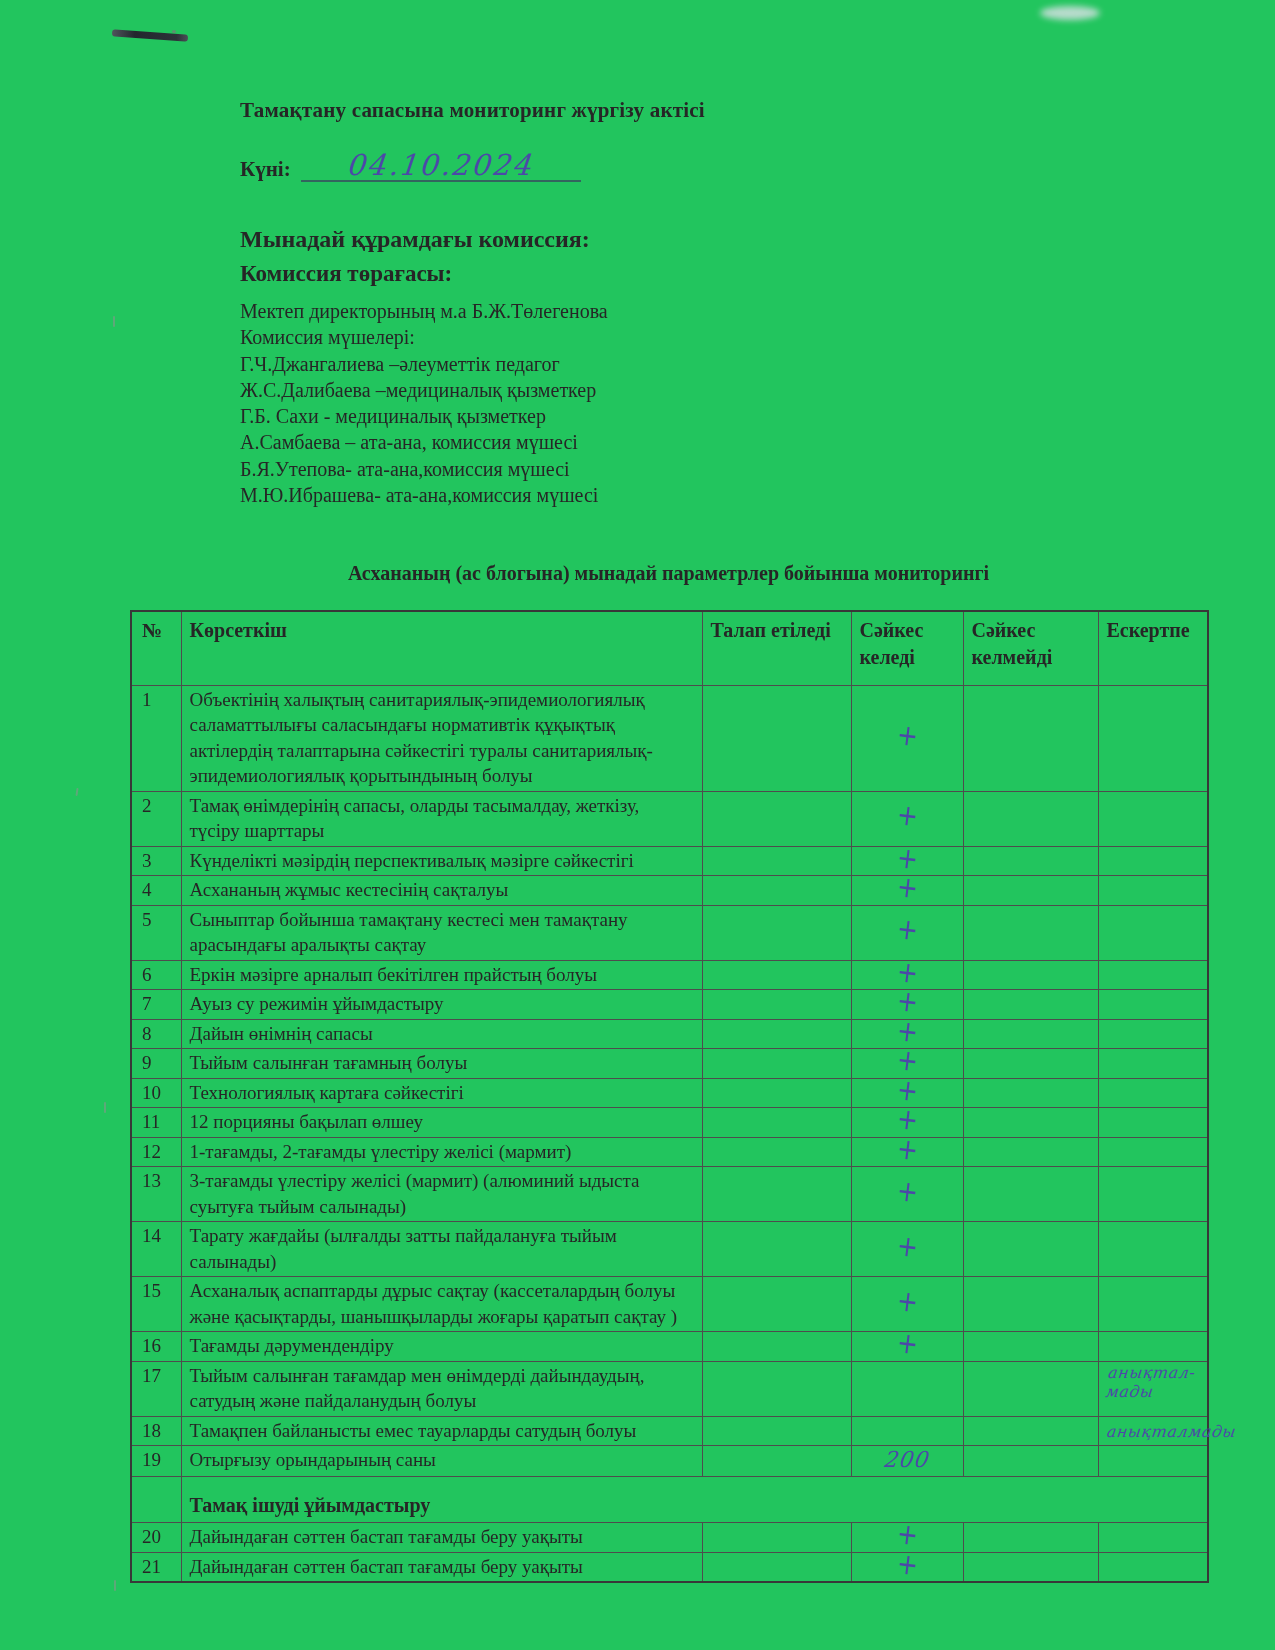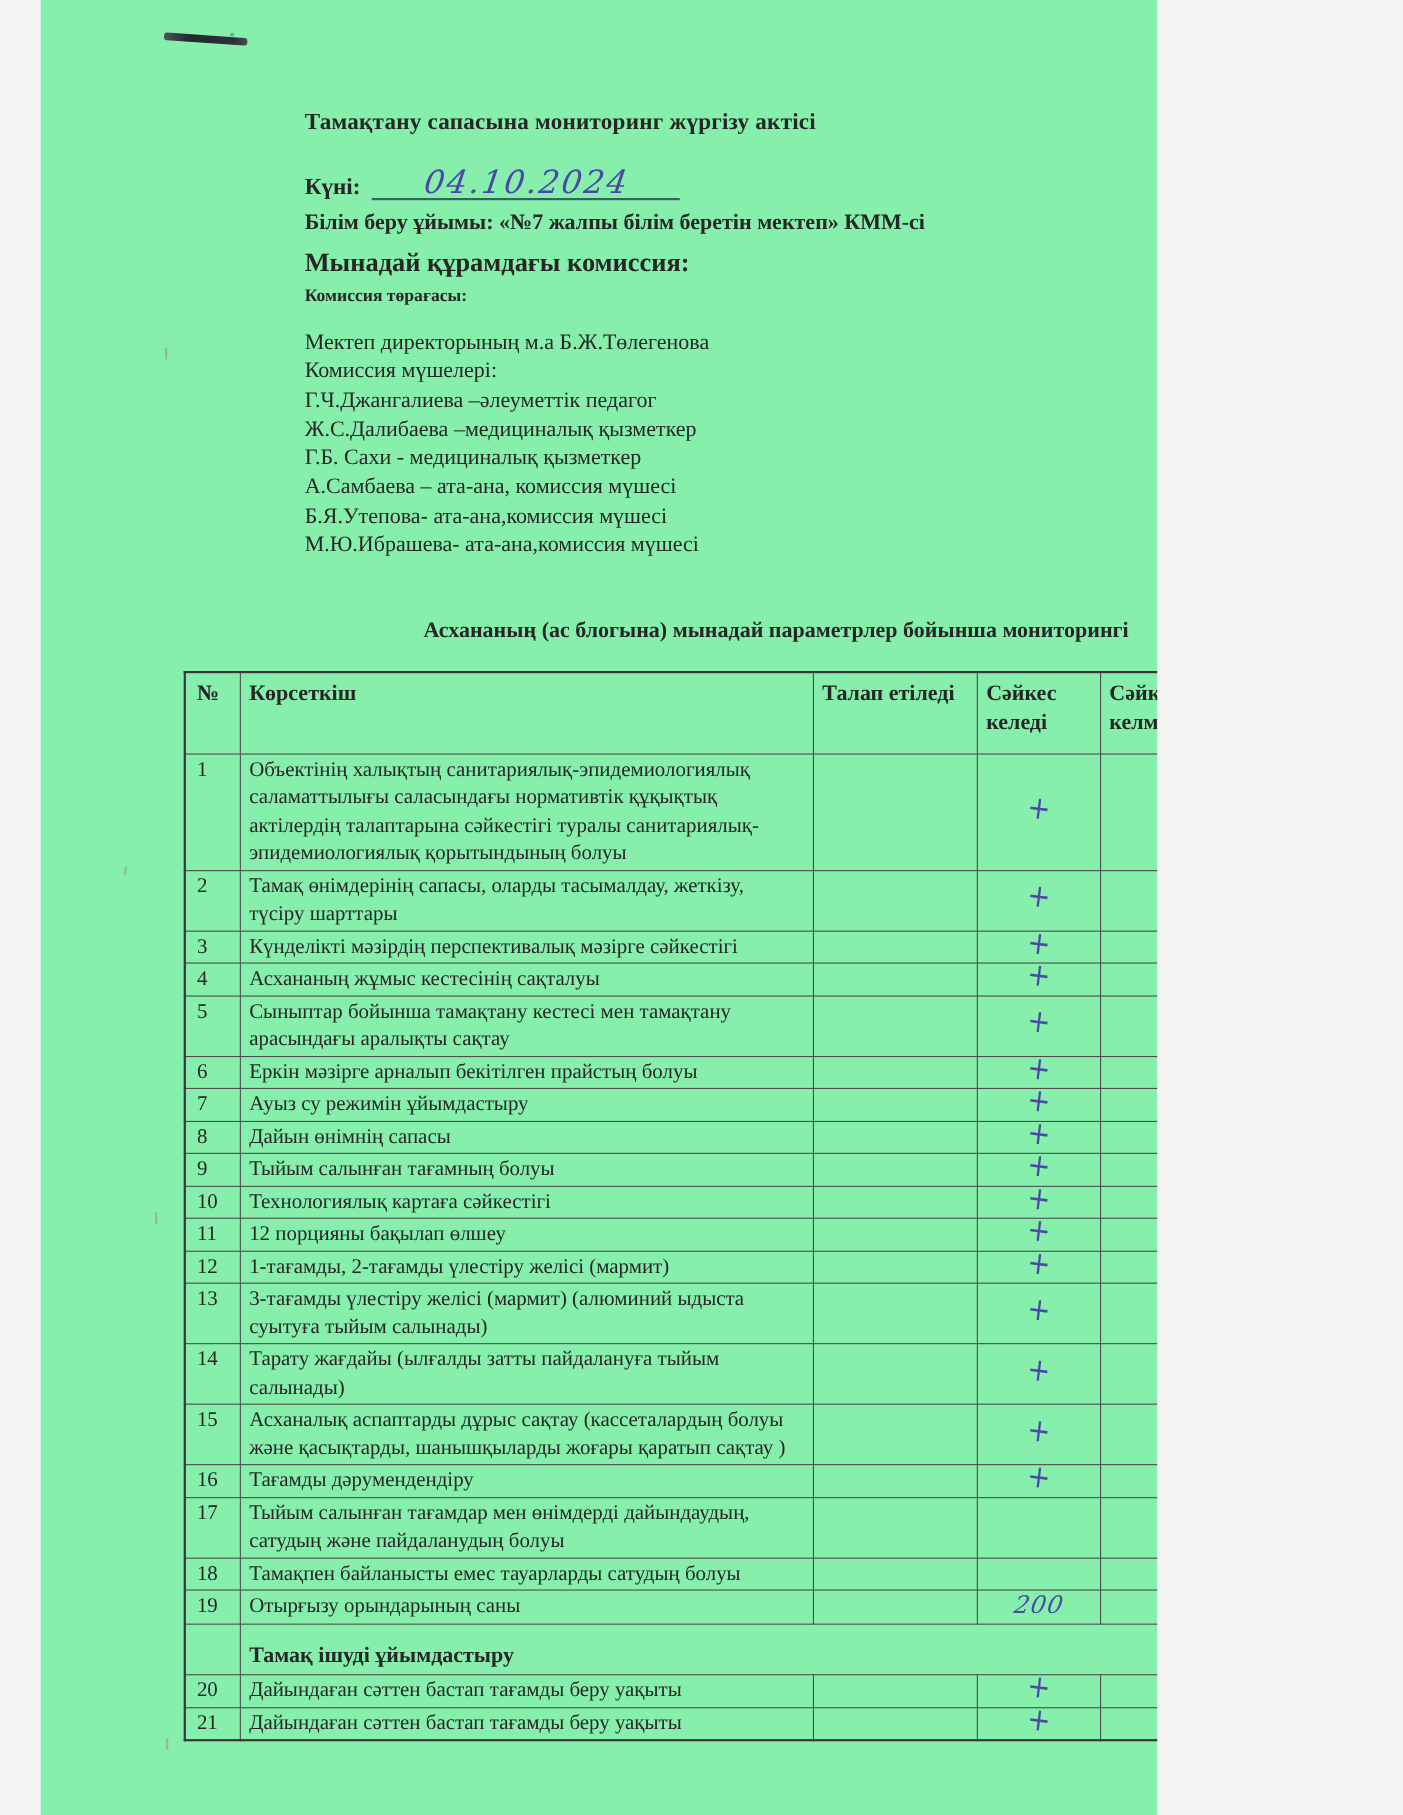--- a/index.html
+++ b/index.html
@@ -3,25 +3,24 @@
 <meta charset="utf-8">
 <style>
   html,body{margin:0;padding:0;}
   body{
     width:1275px;height:1650px;
     background:#f4f4f2;
     font-family:"Liberation Serif", serif;
   }
   .page{
     position:relative;
-    width:1015px;height:1650px;
-    background:#86efac;
+    width:1275px;height:1650px;
+    background:#22c55e;
     color:#262626;
     overflow:hidden;
-    margin-left:37px;
   }
   .bold{font-weight:bold;}
 
   
   .streak{
     position:absolute;left:112px;top:32px;width:76px;height:7px;
     background:linear-gradient(90deg,#50555c,#23272e 30%,#2c3138 85%,#4a4f56);
     border-radius:3px;transform:rotate(4deg);
   }
   .streak-dot{
@@ -52,21 +51,21 @@
     color:#4c48a8;
     font-family:"DejaVu Serif", serif;
     font-style:italic;
   }
   .hw-date{
     display:inline-block;font-size:29px;letter-spacing:2px;
     transform:skewX(-8deg);position:relative;top:2px;
   }
   .line-org{position:absolute;left:240px;top:191px;font-size:20px;}
   .line-intro{position:absolute;left:240px;top:226px;font-size:24px;}
-  .line-chair{position:absolute;left:240px;top:261px;font-size:16px;}
+  .line-chair{position:absolute;left:240px;top:261px;font-size:23px;}
   .members{position:absolute;left:240px;top:298px;font-size:20px;line-height:26.3px;}
 
   
   .table-title{
     position:absolute;left:130px;top:562px;width:1077px;
     text-align:center;font-size:20px;
   }
 
   
   table.monitoring{
@@ -120,21 +119,20 @@
   <div class="tick tick2"></div>
   <div class="tick tick3"></div>
   <div class="tick tick4"></div>
 
   <div class="doc-title bold">Тамақтану сапасына мониторинг жүргізу актісі</div>
 
   <div class="date-row">
     <span class="bold">Күні:</span><span class="date-underline"><span class="hw hw-date">04.10.2024</span></span>
   </div>
 
-  <div class="line-org bold">Білім беру ұйымы: «№7 жалпы білім беретін  мектеп» КММ-сі</div>
   <div class="line-intro bold">Мынадай құрамдағы комиссия:</div>
   <div class="line-chair bold">Комиссия  төрағасы:</div>
 
   <div class="members">
     <div>Мектеп  директорының м.а Б.Ж.Төлегенова</div>
     <div>Комиссия  мүшелері:</div>
     <div>Г.Ч.Джангалиева  –әлеуметтік педагог</div>
     <div>Ж.С.Далибаева –медициналық қызметкер</div>
     <div>Г.Б. Сахи - медициналық қызметкер</div>
     <div>А.Самбаева –  ата-ана, комиссия мүшесі</div>

